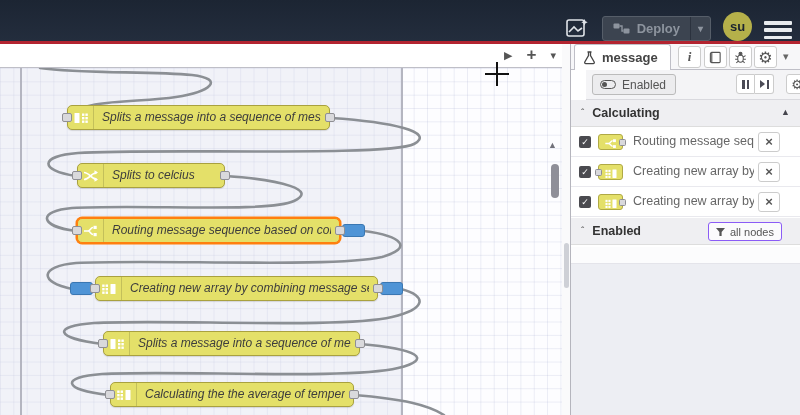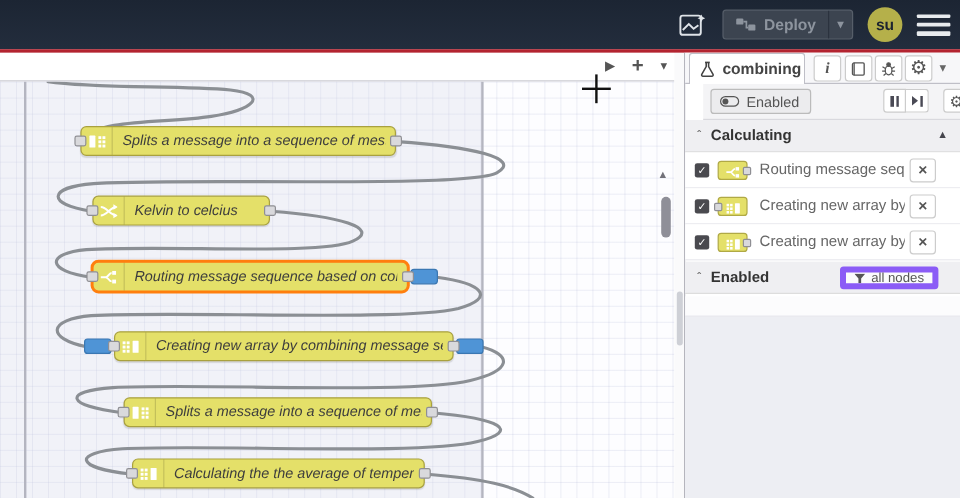--- a/index.html
+++ b/index.html
@@ -4,21 +4,21 @@
 <style>
   * { margin:0; padding:0; box-sizing:border-box; }
   html,body { width:800px; height:415px; overflow:hidden; }
   body { font-family:"Liberation Sans", sans-serif; background:#fff; }
   .app { position:relative; width:800px; height:415px; overflow:hidden; background:#fff; }
 
   
   .header { position:absolute; left:0; top:0; width:800px; height:41px;
             background:linear-gradient(#1c2533,#232d3d); }
   .redline { position:absolute; left:0; top:41px; width:800px; height:3px; background:#b32430; }
-  .hdr-right { position:absolute; right:8px; top:0; height:41px; display:flex; align-items:center; gap:12px; }
+  .hdr-right { position:absolute; right:8px; top:0; height:41px; display:flex; align-items:flex-end; gap:12px; }
   .export-btn { width:26px; height:26px; display:flex; align-items:center; justify-content:center; cursor:pointer; }
   .deploy-btn { display:flex; align-items:center; height:25px; background:#3c4450; border:1px solid #565e69;
                 border-radius:3px; color:#8d949e; font-size:13px; font-weight:bold; cursor:default; }
   .deploy-main { display:flex; align-items:center; gap:7px; padding:0 10px; }
   .deploy-caret { width:20px; text-align:center; border-left:1px solid #2b323e; color:#8d949e; font-size:10px; align-self:stretch; line-height:23px; }
   .avatar { width:29px; height:29px; border-radius:50%; background:#b5b04a; color:#1d2430;
             font-size:13px; font-weight:bold; display:flex; align-items:center; justify-content:center; cursor:pointer; }
   .hamburger { width:28px; height:22px; display:flex; flex-direction:column; justify-content:space-between; padding:2px 0; cursor:pointer; }
   .hamburger span { display:block; height:3.5px; background:#e8ebee; border-radius:1px; }
 
@@ -99,21 +99,21 @@
   .mini-node { position:absolute; left:27px; top:7px; width:25px; height:16px; background:#e4e069; border:1px solid #b0a945;
                border-radius:3px; }
   .mini-node svg { position:absolute; left:4px; top:1.5px; }
   .mini-port { position:absolute; width:7px; height:7px; background:#d9d9dc; border:1px solid #8f8f94; border-radius:1.5px; top:3.5px; }
   .mini-port.r { right:-4px; } .mini-port.l { left:-4px; }
   .bp-label { position:absolute; left:62px; right:46px; top:0; line-height:29px; font-size:12.5px; color:#666;
               white-space:nowrap; overflow:hidden; }
   .x-btn { position:absolute; right:20px; top:5px; width:22px; height:20px; background:#fff; border:1px solid #ccc; border-radius:3px;
            color:#555; font-size:13px; font-weight:bold; line-height:18px; text-align:center; cursor:pointer; }
 
-  .filter-btn { position:absolute; right:18px; top:4px; height:19px; padding:0 7px; background:#fbfbfc; border:5px solid #8b5cf6;
+  .filter-btn { position:absolute; right:18px; top:4px; height:19px; padding:0 7px; background:#fbfbfc; border:1px solid #8b5cf6;
                 border-radius:3px; display:flex; align-items:center; gap:5px; font-size:11px; font-weight:normal; color:#555; cursor:pointer;margin-left:25px; }
   .msg-empty { position:absolute; left:0; top:203px; width:229px; height:17px; background:#fcfcfd; border-bottom:1px solid #e4e4ea; }
   .sb-rest { position:absolute; left:0; top:220px; width:229px; height:151px; background:#edeef3; }
 </style>
 </head>
 <body>
 
 <div class="app">
 
   <div class="header">
@@ -193,21 +193,21 @@
     <div class="node" style="left:77px;top:95px;width:148px">
       <span class="port in"></span>
       <div class="nicon">
         <svg width="16" height="16" viewBox="0 0 16 16" fill="none" stroke="#fff" stroke-width="1.7">
           <path d="M1 4.5 C6 4.5 9 11.5 14 11.5"></path>
           <path d="M1 11.5 C6 11.5 9 4.5 14 4.5"></path>
           <path d="M11.5 2.2 L15 4.5 L11.5 6.8" fill="#fff" stroke="none"></path>
           <path d="M11.5 9.2 L15 11.5 L11.5 13.8" fill="#fff" stroke="none"></path>
         </svg>
       </div>
-      <span class="nlabel">Kelvin to celcius</span>
+      <span class="nlabel">Splits to celcius</span>
       <span class="port out"></span>
     </div>
 
     <div class="node selected" style="left:77px;top:150px;width:263px">
       <span class="port in"></span>
       <div class="nicon">
         <svg width="16" height="16" viewBox="0 0 16 16" fill="#fff" stroke="#fff">
           <path d="M1 8 H5 C7.5 8 7.5 4.5 10 4.5 M5 8 C7.5 8 7.5 11.5 10 11.5" fill="none" stroke-width="1.6"></path>
           <rect x="10.5" y="2.8" width="3.2" height="3.2" stroke="none"></rect>
           <rect x="10.5" y="10" width="3.2" height="3.2" stroke="none"></rect>
@@ -281,21 +281,21 @@
   <div class="separator">
     <div class="sep-grip"></div>
   </div>
 
   <div class="sidebar">
     <div class="sb-tabrow">
       <div class="sb-tab">
         <svg width="13" height="14" viewBox="0 0 13 14" fill="none" stroke="#444" stroke-width="1.3">
           <path d="M4.5 1 h4 M5.5 1 v3.5 L1.8 11 a1.1 1.1 0 0 0 1 1.6 h7.4 a1.1 1.1 0 0 0 1-1.6 L7.5 4.5 V1"></path>
         </svg>
-        <span>combining</span>
+        <span>message</span>
       </div>
       <div class="sb-iconbtn" style="left:107px">
         <span style="font-family:'Liberation Serif',serif;font-style:italic;font-weight:bold;font-size:13px;">i</span>
       </div>
       <div class="sb-iconbtn" style="left:133px">
         <svg width="13" height="13" viewBox="0 0 14 14" fill="none" stroke="#555" stroke-width="1.2">
           <path d="M3 1.5 h8 a1 1 0 0 1 1 1 v9 a1 1 0 0 1 -1 1 h-8 a1.5 1.5 0 0 1 -1.5-1.5 v-8 a1.5 1.5 0 0 1 1.5-1.5 z"></path>
           <path d="M3 1.5 v11"></path>
         </svg>
       </div>

